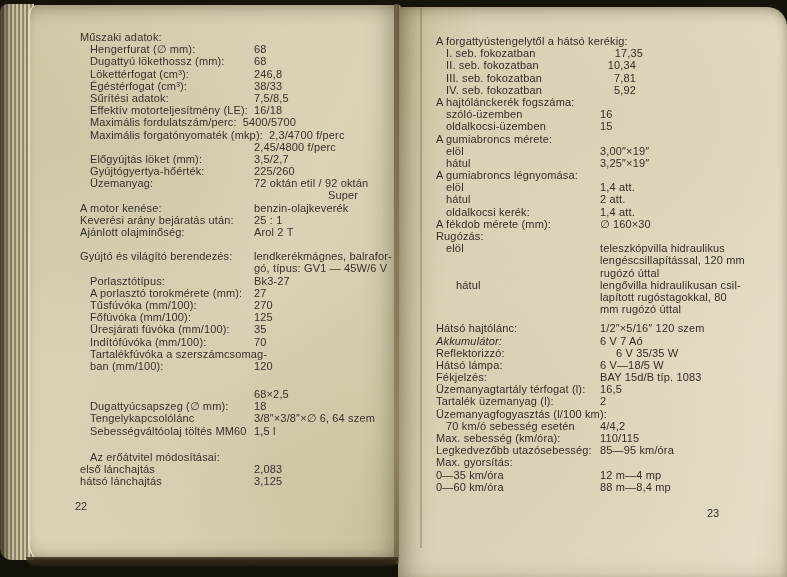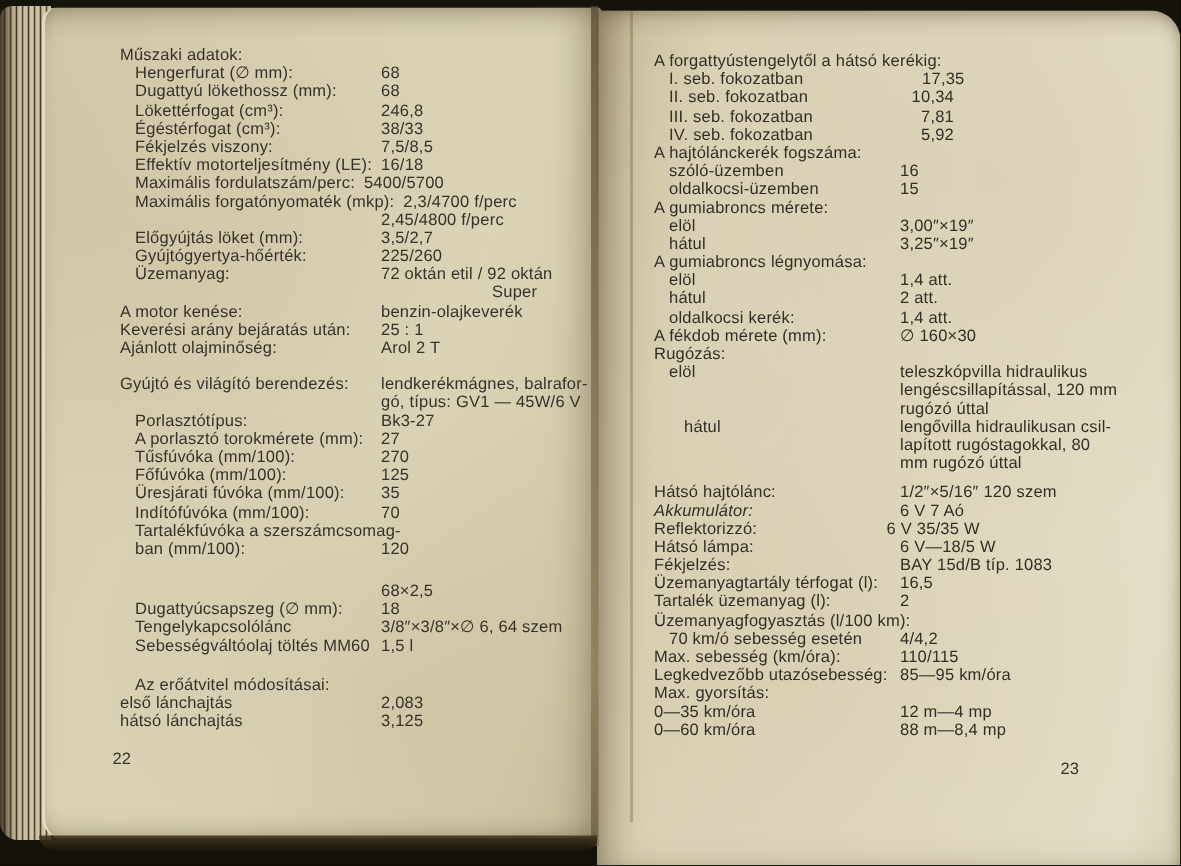--- a/index.html
+++ b/index.html
@@ -81,21 +81,21 @@
   <div class="gutter-line"></div>
   <div class="crease-line"></div>
   <div class="book-bottom-edge"></div>
 
   <div class="pgtext left" style="left:80px;top:31px;width:315px;">
       <div class="row"><span class="lbl" style="padding-left: 0px;">Műszaki adatok:</span></div>
       <div class="row"><span class="lbl" style="padding-left: 10px;">Hengerfurat (∅ mm):</span><span class="val" style="left: 174px;">68</span></div>
       <div class="row"><span class="lbl" style="padding-left: 10px;">Dugattyú lökethossz (mm):</span><span class="val" style="left: 174px;">68</span></div>
       <div class="row"><span class="lbl" style="padding-left: 10px;">Lökettérfogat (cm³):</span><span class="val" style="left: 174px;">246,8</span></div>
       <div class="row"><span class="lbl" style="padding-left: 10px;">Égéstérfogat (cm³):</span><span class="val" style="left: 174px;">38/33</span></div>
-      <div class="row"><span class="lbl" style="padding-left: 10px;">Fékjelzés viszony:</span><span class="val" style="left: 174px;">7,5/8,5</span></div>
+      <div class="row"><span class="lbl" style="padding-left: 10px;">Sűrítési adatok:</span><span class="val" style="left: 174px;">7,5/8,5</span></div>
       <div class="row"><span class="lbl" style="padding-left: 10px;">Effektív motorteljesítmény (LE):</span><span class="val inline">16/18</span></div>
       <div class="row"><span class="lbl" style="padding-left: 10px;">Maximális fordulatszám/perc:</span><span class="val inline">5400/5700</span></div>
       <div class="row"><span class="lbl" style="padding-left: 10px;">Maximális forgatónyomaték (mkp):</span><span class="val inline">2,3/4700 f/perc</span></div>
       <div class="row">
         <span class="val" style="left: 174px;">2,45/4800 f/perc</span>
       </div>
       <div class="row"><span class="lbl" style="padding-left: 10px;">Előgyújtás löket (mm):</span><span class="val" style="left: 174px;">3,5/2,7</span></div>
       <div class="row"><span class="lbl" style="padding-left: 10px;">Gyújtógyertya-hőérték:</span><span class="val" style="left: 174px;">225/260</span></div>
       <div class="row"><span class="lbl" style="padding-left: 10px;">Üzemanyag:</span><span class="val" style="left: 174px;">72 oktán etil  /  92 oktán</span></div>
       <div class="row">
@@ -152,21 +152,21 @@
       </div>
       <div class="row"><span class="lbl" style="padding-left: 20px;">hátul</span><span class="val" style="left: 164px;">lengővilla hidraulikusan csil-</span></div>
       <div class="row">
         <span class="val" style="left: 164px;">lapított rugóstagokkal, 80</span>
       </div>
       <div class="row">
         <span class="val" style="left: 164px;">mm rugózó úttal</span>
       </div>
       <div class="row" style="margin-top: 7px;"><span class="lbl" style="padding-left: 0px;">Hátsó hajtólánc:</span><span class="val" style="left: 164px;">1/2″×5/16″ 120 szem</span></div>
       <div class="row"><span class="lbl" style="padding-left: 0px; font-style: italic;">Akkumulátor:</span><span class="val" style="left: 164px; text-align: center;">6 V 7 Aó</span></div>
-      <div class="row"><span class="lbl" style="padding-left: 0px;">Reflektorizzó:</span><span class="val" style="left: 155px;">6 V 35/35 W</span></div>
+      <div class="row"><span class="lbl" style="padding-left: 0px;">Reflektorizzó:</span><span class="val" style="left: 180px;">6 V 35/35 W</span></div>
       <div class="row"><span class="lbl" style="padding-left: 0px;">Hátsó lámpa:</span><span class="val" style="left: 164px;">6 V—18/5 W</span></div>
       <div class="row"><span class="lbl" style="padding-left: 0px;">Fékjelzés:</span><span class="val" style="left: 164px;">BAY 15d/B típ. 1083</span></div>
       <div class="row"><span class="lbl" style="padding-left: 0px;">Üzemanyagtartály térfogat (l):</span><span class="val" style="left: 164px;">16,5</span></div>
       <div class="row"><span class="lbl" style="padding-left: 0px;">Tartalék üzemanyag (l):</span><span class="val" style="left: 164px;">2</span></div>
       <div class="row"><span class="lbl" style="padding-left: 0px;">Üzemanyagfogyasztás (l/100 km):</span></div>
       <div class="row"><span class="lbl" style="padding-left: 10px;">70 km/ó sebesség esetén</span><span class="val" style="left: 164px;">4/4,2</span></div>
       <div class="row"><span class="lbl" style="padding-left: 0px;">Max. sebesség (km/óra):</span><span class="val" style="left: 164px;">110/115</span></div>
       <div class="row"><span class="lbl" style="padding-left: 0px;">Legkedvezőbb utazósebesség:</span><span class="val" style="left: 164px;">85—95 km/óra</span></div>
       <div class="row"><span class="lbl" style="padding-left: 0px;">Max. gyorsítás:</span></div>
       <div class="row"><span class="lbl" style="padding-left: 0px;">0—35 km/óra</span><span class="val" style="left: 164px;">12 m—4 mp</span></div>

